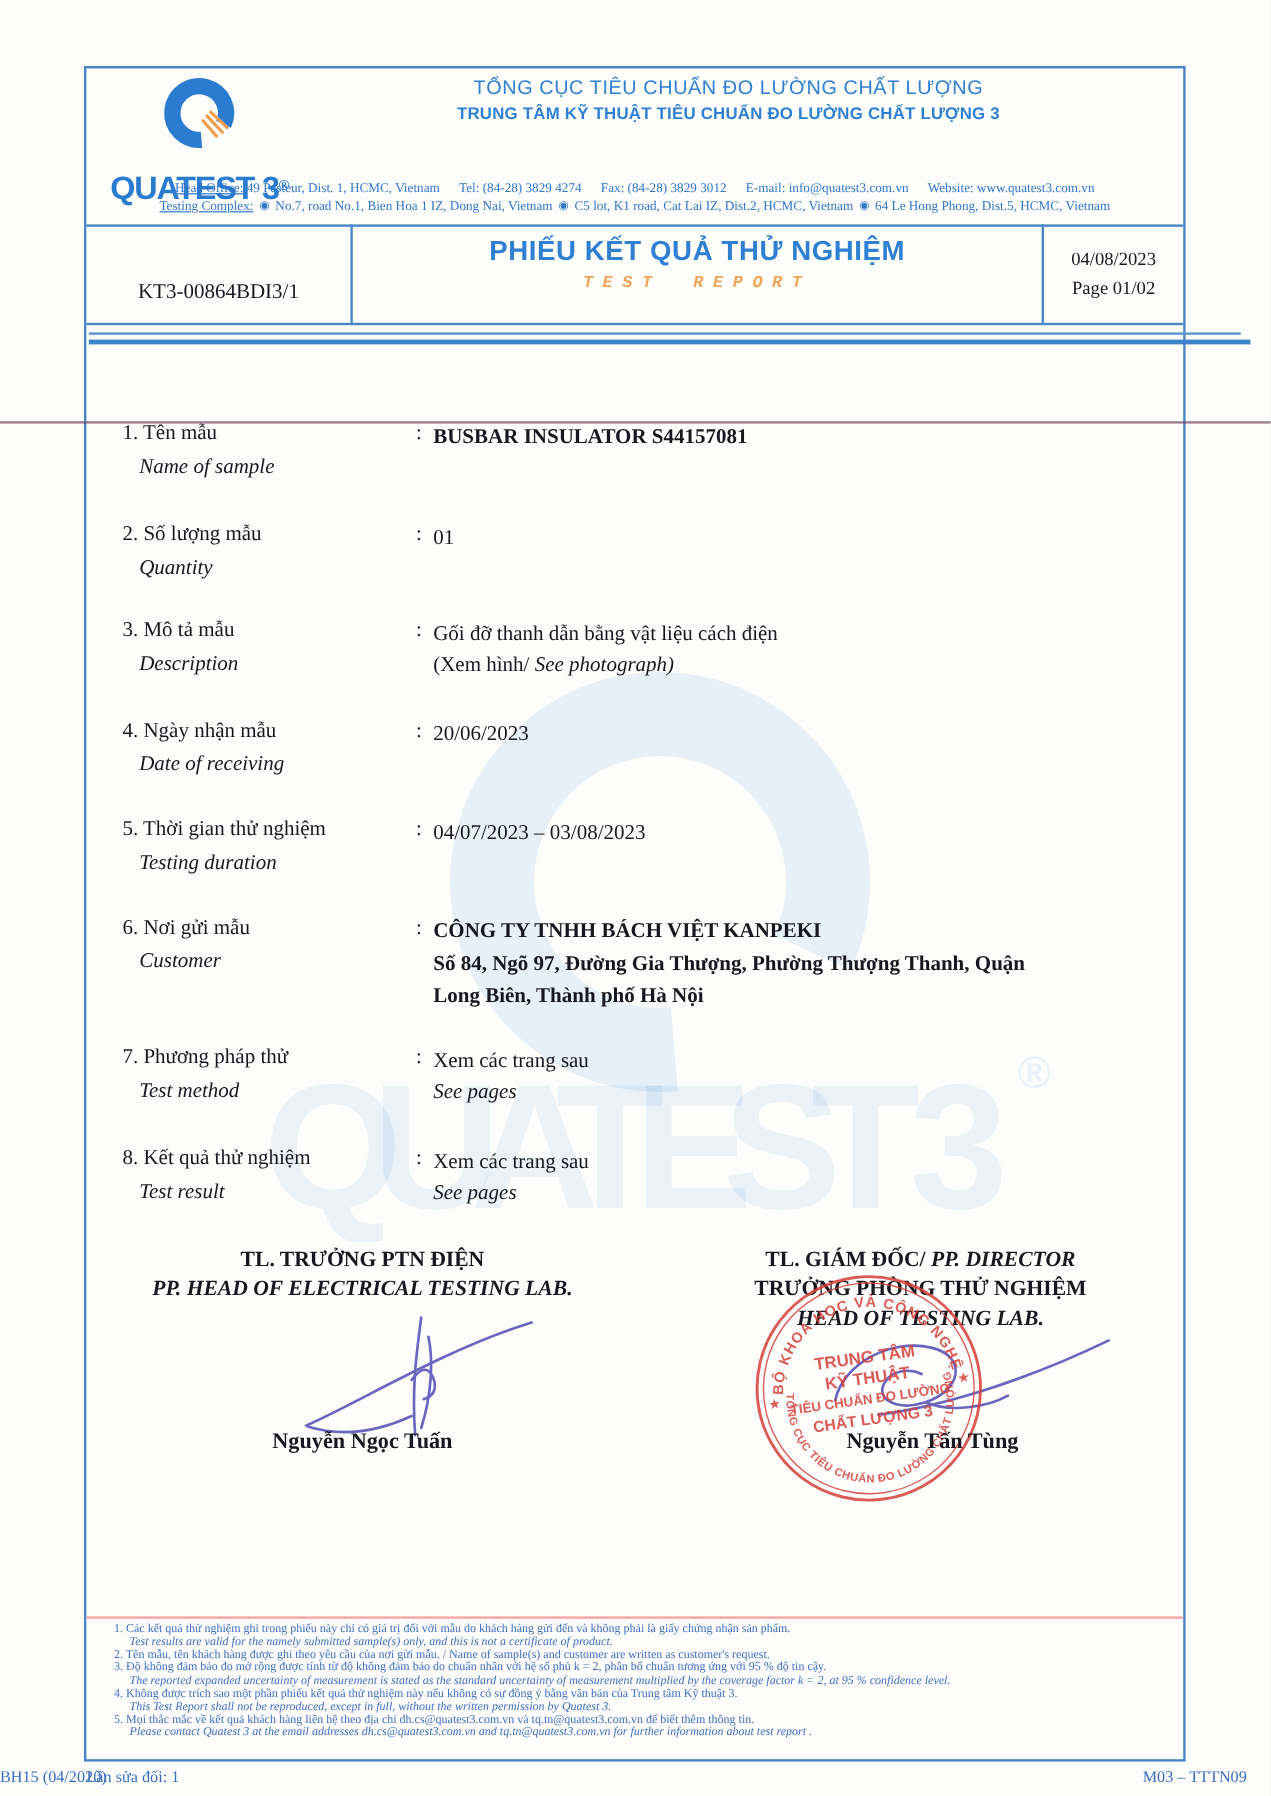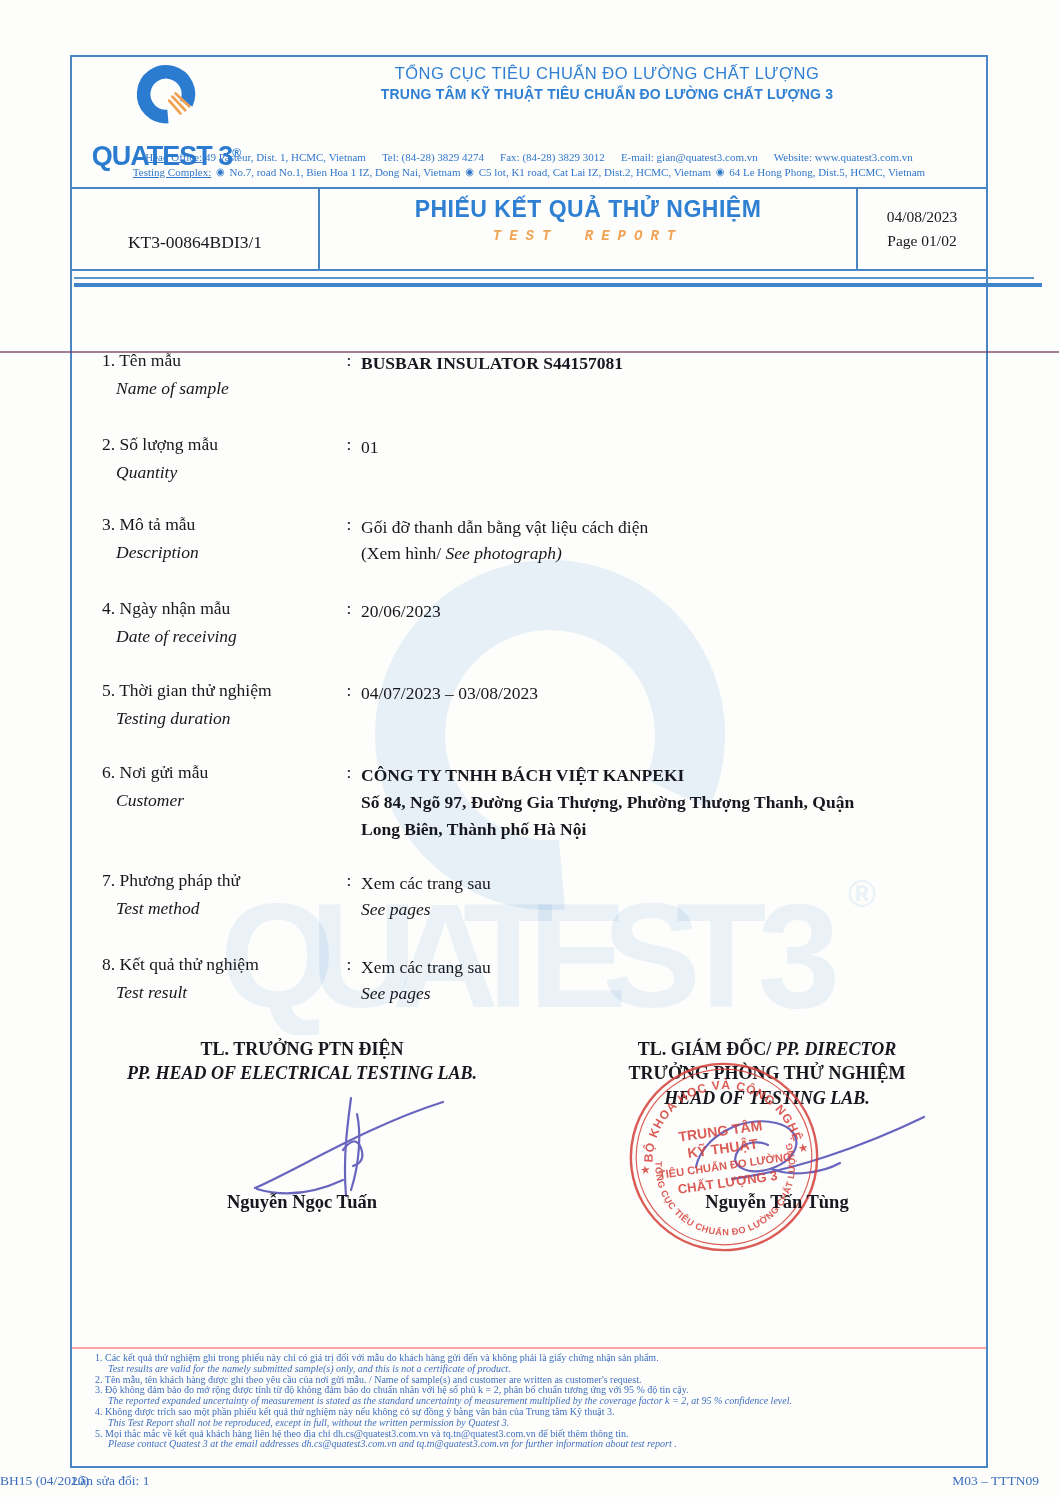--- a/index.html
+++ b/index.html
@@ -20,27 +20,27 @@
   .org-1{font-size:16.5px;letter-spacing:.5px;}
   .org-2{font-size:14px;font-weight:bold;margin-top:3px;letter-spacing:.2px;}
   .org-3{font-size:17.5px;font-weight:bold;margin-top:2px;}
   .addr{position:absolute;left:4px;right:4px;top:94px;font-size:11px;color:#3177c9;white-space:nowrap;}
   .addr-1{display:flex;justify-content:center;gap:16px;}
   .addr-2{text-align:center;margin-top:3px;}
   .u{text-decoration:underline;}
   .pin{font-size:10px;position:relative;top:-1px;padding:0 2px;}
   
   .trow{position:absolute;left:0;right:0;top:130px;height:82px;display:flex;border-bottom:2px solid #4a86c6;}
-  .tc1{width:248px;border-right:2px solid #4a86c6;display:flex;align-items:flex-end;justify-content:center;
+  .tc1{width:222px;border-right:2px solid #4a86c6;display:flex;align-items:flex-end;justify-content:center;
        padding-bottom:16px;font-size:17.5px;box-sizing:border-box;}
   .tc2{flex:1;text-align:center;padding-top:9px;border-right:2px solid #4a86c6;}
   .t-vi{font-family:"Liberation Sans",sans-serif;font-weight:bold;font-size:23px;color:#2f80d2;letter-spacing:.5px;}
   .t-en{font-family:Liberation Mono, monospace;font-weight:bold;font-style:italic;font-size:14px;color:#f0a455;
         letter-spacing:8px;word-spacing:10px;margin-top:5px;}
-  .tc3{width:128px;text-align:center;padding-top:18px;font-size:15.5px;line-height:1.55;}
+  .tc3{width:116px;text-align:center;padding-top:18px;font-size:15.5px;line-height:1.55;}
   .rules{position:absolute;left:2px;top:220px;width:968px;}
   .ruleA{height:2px;background:#5b93cc;width:960px;}
   .ruleB{height:4px;background:#3f83c8;margin-top:4px;width:968px;}
   
   .item{position:absolute;left:30px;right:14px;display:flex;font-size:17.5px;}
   .it-label{width:235px;flex:none;}
   .it-en{font-style:italic;padding-left:14px;margin-top:7px;}
   .it-colon{width:24px;flex:none;text-align:center;}
   .it-val{flex:1;line-height:1.5;}
   .b{font-weight:bold;}
@@ -90,21 +90,21 @@
       </div>
       <div class="org">
         <div class="org-1">TỔNG CỤC TIÊU CHUẨN ĐO LƯỜNG CHẤT LƯỢNG</div>
         <div class="org-2">TRUNG TÂM KỸ THUẬT TIÊU CHUẨN ĐO LƯỜNG CHẤT LƯỢNG 3</div>
       </div>
       <div class="addr">
         <div class="addr-1">
           <span><span class="u">Head Office:</span><span> 49 Pasteur, Dist. 1, HCMC, Vietnam</span></span>
           <span>Tel: (84-28) 3829 4274</span>
           <span>Fax: (84-28) 3829 3012</span>
-          <span>E-mail: gian@quatest3.com.vn</span>
+          <span>E-mail: info@quatest3.com.vn</span>
           <span>Website: www.quatest3.com.vn</span>
         </div>
         <div class="addr-2">
           <span class="u">Testing Complex:</span>
           <span class="pin">◉</span>
           <span>No.7, road No.1, Bien Hoa 1 IZ, Dong Nai, Vietnam</span>
           <span class="pin">◉</span>
           <span>C5 lot, K1 road, Cat Lai IZ, Dist.2, HCMC, Vietnam</span>
           <span class="pin">◉</span>
           <span>64 Le Hong Phong, Dist.5, HCMC, Vietnam</span>

